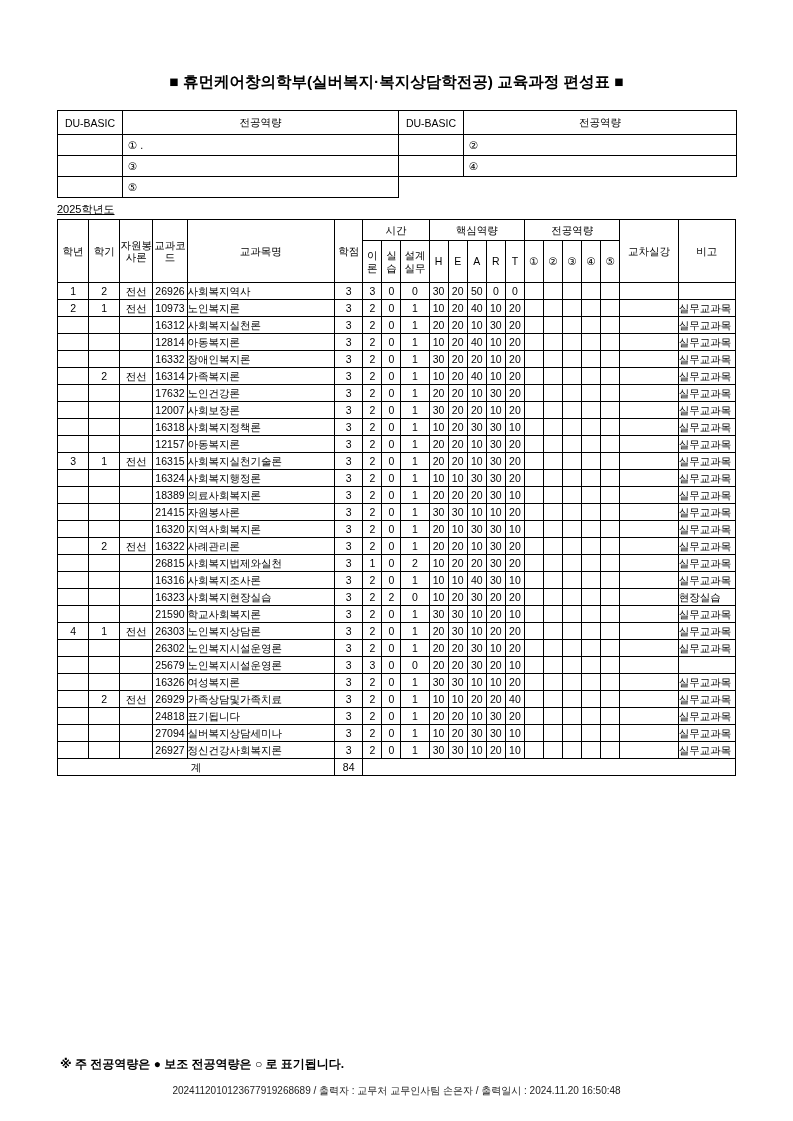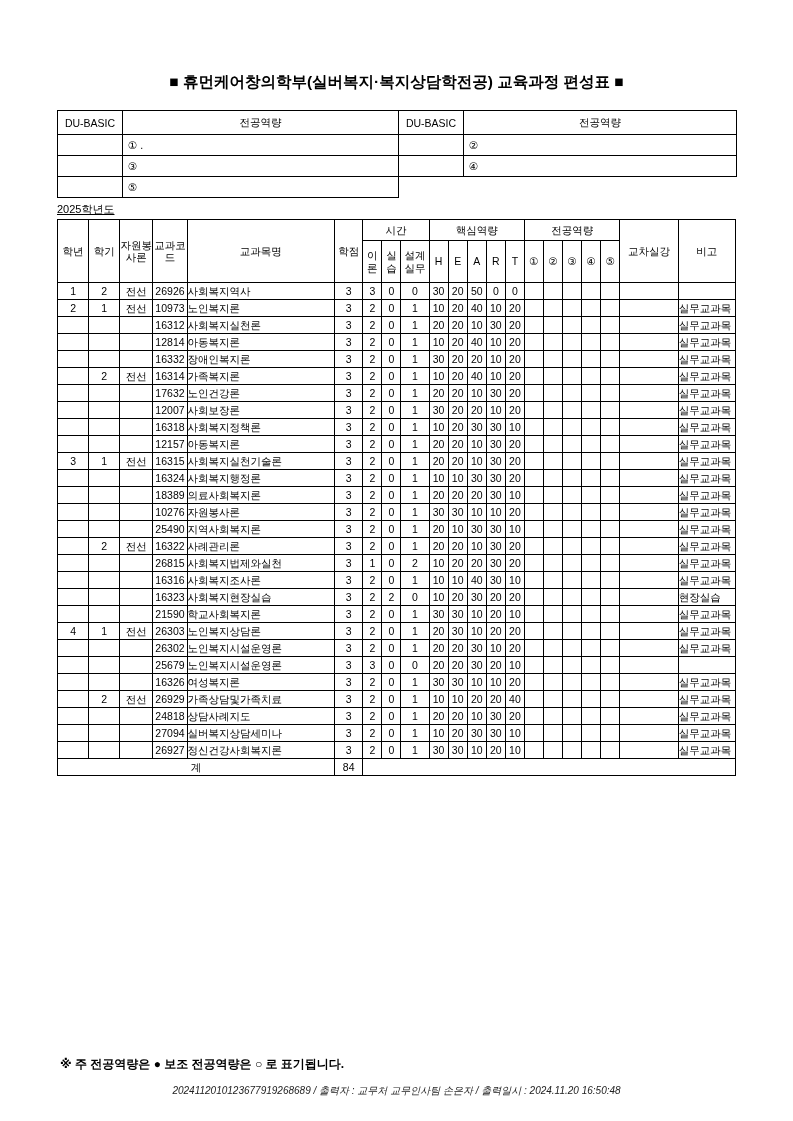--- a/index.html
+++ b/index.html
@@ -21,21 +21,21 @@
   .main th,.main td{border:1px solid #000;font-size:10.5px;font-weight:normal;line-height:1.15;
                     text-align:center;vertical-align:middle;padding:0;overflow:hidden;word-break:break-all;}
   .main thead tr.tier1 th{height:20px;}
   .main thead tr.tier2 th{height:41px;}
   .main tbody td{height:16px;white-space:nowrap;}
   .main td.al{text-align:left;padding:0 0;border-radius:6px;}
   .main td.soft{border-top-color:#b3b3b3;}
   .main tr.total td{height:16px;}
   
   .footnote{position:absolute;top:1056px;left:60px;font-size:12px;font-weight:bold;}
-  .print-info{position:absolute;top:1084px;left:0;width:100%;text-align:center;font-size:10px;color:#222;font-style:italic;}
+  .print-info{position:absolute;top:1084px;left:0;width:100%;text-align:center;font-size:10px;color:#222;}
 </style>
 </head>
 <body>
 
 <div class="page">
 
   <div class="title">■ 휴먼케어창의학부(실버복지·복지상담학전공) 교육과정 편성표 ■</div>
 
   <table class="du">
     <colgroup>
@@ -423,21 +423,21 @@
           <td></td>
           <td></td>
           <td></td>
           <td></td>
           <td class="al">실무교과목</td>
         </tr>
         <tr>
           <td class="soft"></td>
           <td class="soft"></td>
           <td class="soft"></td>
-          <td>10276</td>
+          <td>21415</td>
           <td class="al">자원봉사론</td>
           <td>3</td>
           <td>2</td>
           <td>0</td>
           <td>1</td>
           <td>30</td>
           <td>30</td>
           <td>10</td>
           <td>10</td>
           <td>20</td>
@@ -446,21 +446,21 @@
           <td></td>
           <td></td>
           <td></td>
           <td></td>
           <td class="al">실무교과목</td>
         </tr>
         <tr>
           <td class="soft"></td>
           <td class="soft"></td>
           <td class="soft"></td>
-          <td>25490</td>
+          <td>16320</td>
           <td class="al">지역사회복지론</td>
           <td>3</td>
           <td>2</td>
           <td>0</td>
           <td>1</td>
           <td>20</td>
           <td>10</td>
           <td>30</td>
           <td>30</td>
           <td>10</td>
@@ -700,21 +700,21 @@
           <td></td>
           <td></td>
           <td></td>
           <td class="al">실무교과목</td>
         </tr>
         <tr>
           <td class="soft"></td>
           <td class="soft"></td>
           <td class="soft"></td>
           <td>24818</td>
-          <td class="al">상담사례지도</td>
+          <td class="al">표기됩니다</td>
           <td>3</td>
           <td>2</td>
           <td>0</td>
           <td>1</td>
           <td>20</td>
           <td>20</td>
           <td>10</td>
           <td>30</td>
           <td>20</td>
           <td></td>

